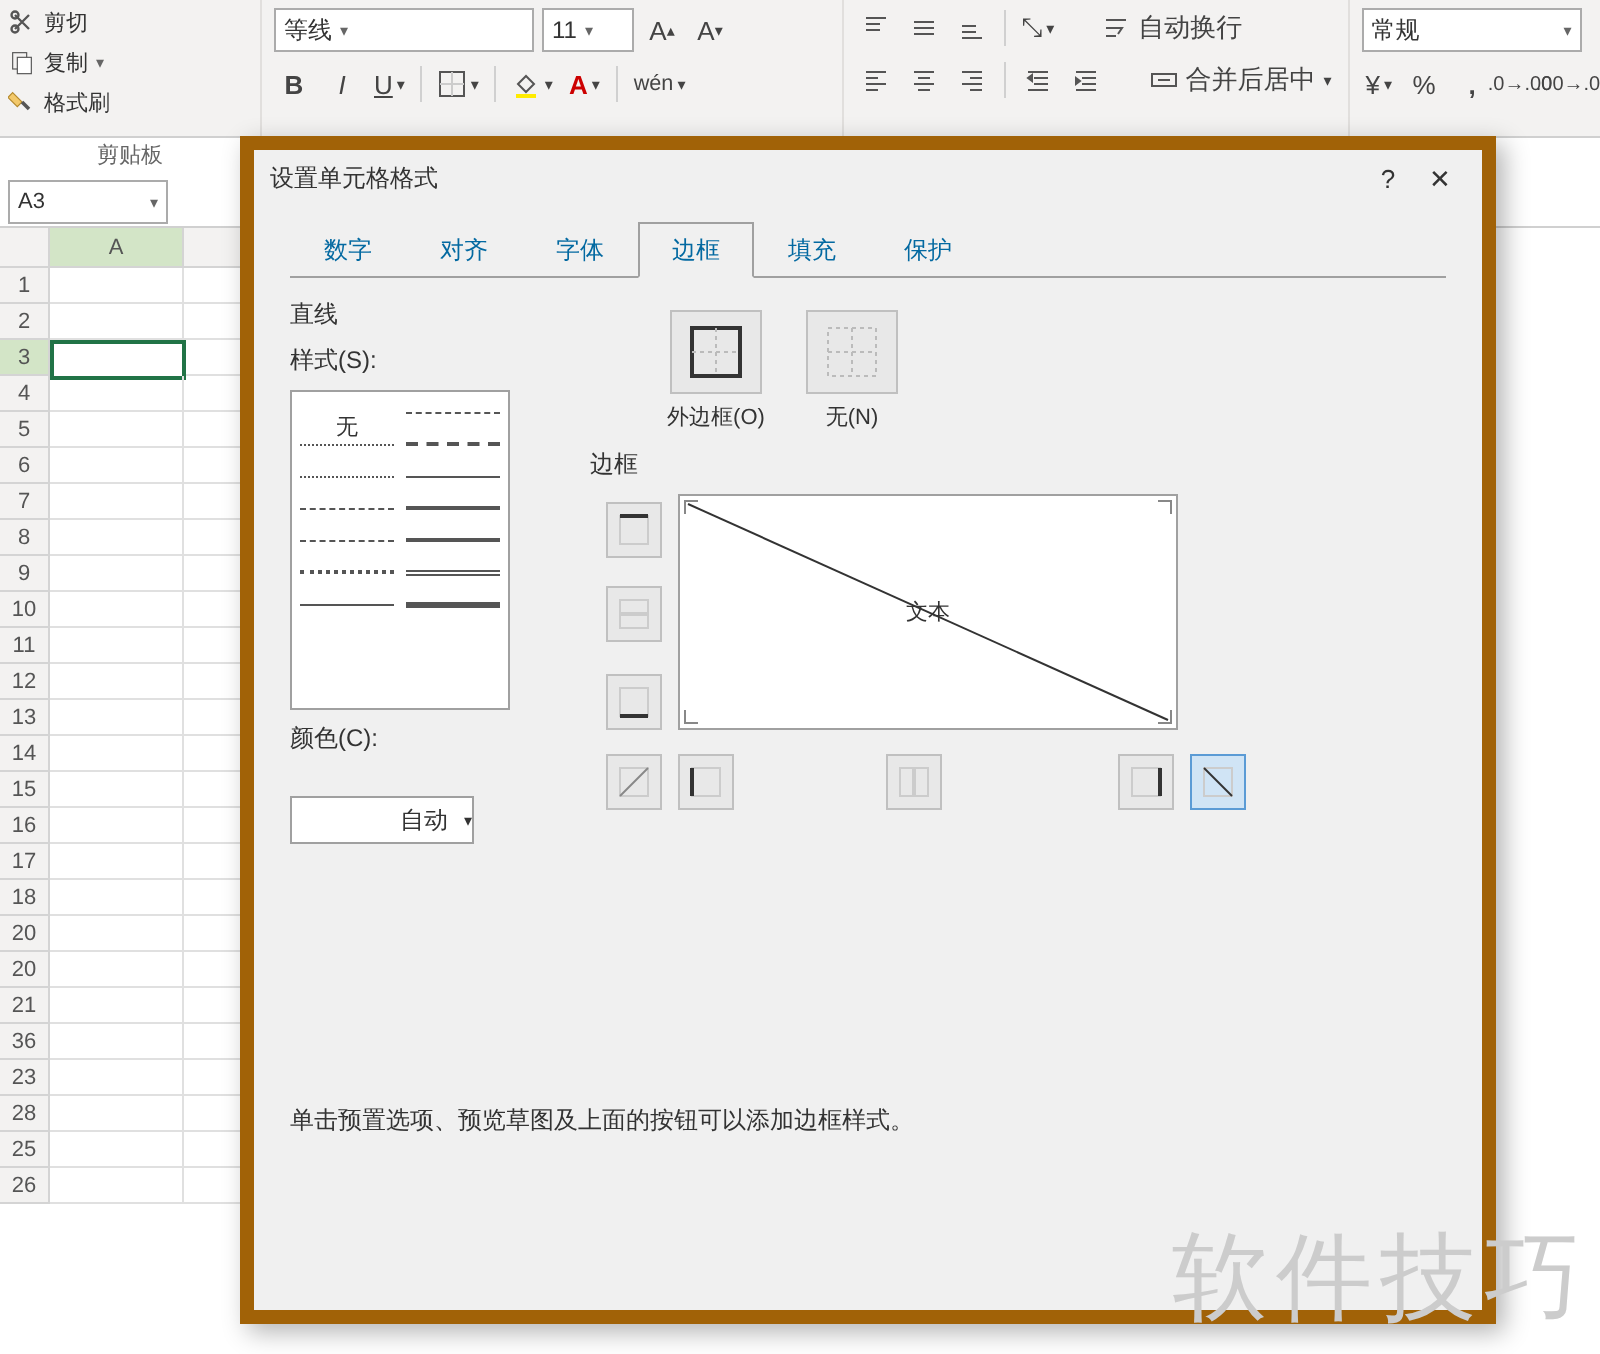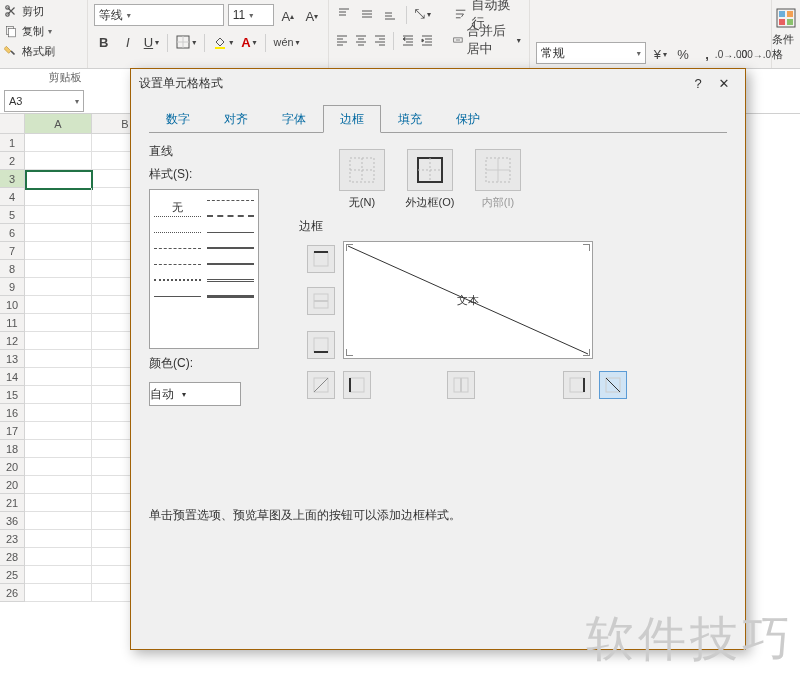--- a/index.html
+++ b/index.html
@@ -5,44 +5,44 @@
 html,body{margin:0;padding:0;font-family:"Microsoft YaHei","Segoe UI",sans-serif;font-size:12px;color:#333;background:#fff;width:800px;height:677px;overflow:hidden}
 .ribbon{background:#f3f2f1;height:68px;display:flex;border-bottom:1px solid #d0d0d0}
 .clip-grp{width:130px;border-right:1px solid #e1dfdd;display:flex;flex-direction:column}
 .clip-top{display:flex;flex:1}
 .clip-paste{width:45px;display:flex;flex-direction:column;align-items:center;justify-content:center;gap:2px}
 .clip-paste svg{width:28px;height:28px}
 .clip-side{flex:1;display:flex;flex-direction:column;gap:2px;padding:2px 4px}
 .clip-side div{display:flex;align-items:center;gap:4px;height:18px;white-space:nowrap;font-size:11px}
 .grp-label{font-size:11px;color:#666;text-align:center;padding:2px 0}
 .font-grp{flex:1;padding:4px 6px;display:flex;flex-direction:column;gap:6px}
-.font-row{display:flex;align-items:flex-end;gap:4px}
+.font-row{display:flex;align-items:center;gap:4px}
 .combo{display:flex;align-items:center;border:1px solid #ababab;background:#fff;height:20px;padding:0 4px;font-size:12px}
 .combo .arrow{margin-left:4px;color:#666;font-size:8px}
 .ico-btn{width:20px;height:20px;display:flex;align-items:center;justify-content:center;color:#444;font-size:13px}
 .ico-btn.wide{width:auto;padding:0 2px;gap:2px}
 .sep{width:1px;height:18px;background:#d0d0d0;margin:0 2px}
 .align-grp{padding:4px 6px;display:flex;flex-direction:column;gap:6px;border-left:1px solid #e1dfdd}
-.num-grp{padding:4px 6px;display:flex;flex-direction:row;gap:6px;border-left:1px solid #e1dfdd}
+.num-grp{padding:4px 6px;display:flex;flex-direction:column;gap:6px;border-left:1px solid #e1dfdd}
 .right-btn{width:42px;border-left:1px solid #e1dfdd;display:flex;flex-direction:column;align-items:center;justify-content:center;gap:2px;font-size:11px}
 .namebox-row{height:24px;display:flex;align-items:center;border-bottom:1px solid #d0d0d0;margin-top:20px}
 .namebox{width:70px;height:20px;border:1px solid #ababab;margin:0 4px;padding:0 4px;font-size:11px;display:flex;align-items:center}
 .sheet{position:relative}
 .col-hdrs{display:flex;height:20px}
 .corner{width:24px;border-right:1px solid #d4d4d4;border-bottom:1px solid #d4d4d4;background:#f3f2f1}
 .col-h{width:66px;border-right:1px solid #d4d4d4;border-bottom:1px solid #d4d4d4;background:#f3f2f1;text-align:center;font-size:11px;line-height:20px;color:#555}
 .col-h.sel{background:#d3e5c7}
 .rows{}
 .row{display:flex;height:18px}
 .row-h{width:24px;border-right:1px solid #d4d4d4;border-bottom:1px solid #d4d4d4;background:#f3f2f1;text-align:center;font-size:11px;line-height:18px;color:#555}
 .row-h.sel{background:#d3e5c7}
 .cell{width:66px;border-right:1px solid #e0e0e0;border-bottom:1px solid #e0e0e0}
 .cell.active{border:2px solid #217346;width:64px;height:16px}
 
-.dlg{position:absolute;left:130px;top:68px;width:614px;height:580px;background:#f0f0f0;border:1px solid #a16207;box-shadow:4px 4px 12px rgba(0,0,0,.3)}
+.dlg{position:absolute;left:120px;top:68px;width:614px;height:580px;background:#f0f0f0;border:7px solid #a16207;box-shadow:4px 4px 12px rgba(0,0,0,.3)}
 .titlebar{height:28px;display:flex;align-items:center;padding:0 8px;font-size:12px}
 .titlebar .sp{flex:1}
 .titlebar .tbtn{width:26px;height:22px;display:flex;align-items:center;justify-content:center;font-size:13px}
 .tabs{display:flex;height:28px;padding:0 18px;margin-top:8px}
 .tab{padding:0 16px;line-height:26px;font-size:12px;color:#0369a1;border:1px solid transparent}
 .tab.active{background:#f0f0f0;border:1px solid #a0a0a0;border-bottom:1px solid #f0f0f0;position:relative;z-index:2}
 .tab-line{border-top:1px solid #a0a0a0;margin:0 18px;margin-top:-1px}
 .dlg-body{display:flex;padding:10px 18px;gap:18px}
 .left-col{width:132px}
 .fs-label{font-size:12px;margin-bottom:6px}
@@ -53,34 +53,34 @@
 .ls-none{border:none;text-align:center;font-size:11px}
 .ls1{border-top:1px dotted #555}
 .ls2{border-top:1px dashed #555}
 .ls3{border-top:2px dotted #555}
 .ls4{border-top:1px dashed #555}
 .ls5{border-top:1px solid #555}
 .ls6{border-top:2px solid #555}
 .ls7{border-top:3px double #555}
 .ls8{border-top:2px dashed #555}
 .ls9{border-top:3px solid #555}
-.color-combo{display:flex;align-items:center;border:1px solid #a0a0a0;background:#fff;height:22px;width:90px;justify-content:flex-start;margin-top:10px}
+.color-combo{display:flex;align-items:center;border:1px solid #a0a0a0;background:#fff;height:22px;width:90px;justify-content:flex-end;margin-top:20px}
 .right-col{flex:1}
 .preset-row{display:flex;gap:18px;margin:6px 0 4px 38px}
 .preset{width:50px;display:flex;flex-direction:column;align-items:center;gap:4px}
 .preset .pbox{width:44px;height:40px;border:1px solid #c0c0c0;background:#e8e8e8;display:flex;align-items:center;justify-content:center}
 .preset .pbox svg{width:28px;height:28px}
 .preset .plbl{font-size:11px}
 .border-area{position:relative;margin-top:4px}
 .side-btn{width:26px;height:26px;border:1px solid #c0c0c0;background:#e8e8e8;display:flex;align-items:center;justify-content:center;position:absolute}
 .side-btn svg{width:18px;height:18px}
 .preview{position:absolute;left:44px;top:0;width:248px;height:116px;border:1px solid #a0a0a0;background:#fff}
 .preview-text{position:absolute;left:50%;top:50%;transform:translate(-50%,-50%);font-size:11px;color:#333}
 .corner-tick{position:absolute;width:6px;height:6px}
-.hint{font-size:12px;margin-top:91px;padding:0 18px}
+.hint{font-size:12px;margin-top:120px;padding:0 18px}
 .watermark{position:absolute;right:6px;bottom:6px;font-size:48px;color:#ccc;font-weight:300;letter-spacing:4px;pointer-events:none}
 .u{text-decoration:underline}
 </style>
 </head>
 <body>
 
 <div class="ribbon">
   <div class="clip-grp">
     <div class="clip-top">
       <div class="clip-side">
@@ -236,30 +236,20 @@
     <div class="font-row">
       <div class="ico-btn wide">¥<span style="font-size:8px">▾</span></div>
       <div class="ico-btn">%</div>
       <div class="ico-btn">
           <b>,</b>
         </div>
       <div class="ico-btn" style="font-size:10px">.0→.00</div>
       <div class="ico-btn" style="font-size:10px">.00→.0</div>
     </div>
   </div>
-  <div class="right-btn">
-    <svg width="24" height="24" viewBox="0 0 24 24">
-        <rect x="3" y="3" width="18" height="18" fill="none" stroke="#555"></rect>
-        <rect x="5" y="5" width="6" height="6" fill="#6caed8"></rect>
-        <rect x="13" y="5" width="6" height="6" fill="#f2a154"></rect>
-        <rect x="5" y="13" width="6" height="6" fill="#e86060"></rect>
-        <rect x="13" y="13" width="6" height="6" fill="#8ac26d"></rect>
-      </svg>
-    <span>条件格</span>
-  </div>
 </div>
 
 <div class="grp-label" style="position:absolute;left:0;top:68px;width:130px">剪贴板</div>
 
 <div class="namebox-row">
   <div class="namebox">
       <span>A3</span>
       <span style="margin-left:auto;font-size:8px;color:#666">▾</span>
     </div>
 </div>
@@ -482,47 +472,38 @@
           </div>
       </div>
       <div class="sub-label"><span>颜色(C):</span></div>
       <div class="color-combo">
           <span>自动</span>
           <span style="margin-left:8px;font-size:8px">▾</span>
         </div>
     </div>
     <div class="right-col">
       <div class="preset-row">
+        <div class="preset">
+          <div class="pbox">
+              <svg viewBox="0 0 28 28">
+                <rect x="2" y="2" width="24" height="24" fill="none" stroke="#333" stroke-width="2"></rect>
+                <path d="M14 2v24M2 14h24" stroke="#bbb" stroke-dasharray="2 2"></path>
+              </svg>
+            </div>
+          <div class="plbl"><span>外边框(O)</span></div>
+        </div>
         <div class="preset">
           <div class="pbox">
               <svg viewBox="0 0 28 28">
                 <rect x="2" y="2" width="24" height="24" fill="none" stroke="#bbb" stroke-dasharray="2 2"></rect>
                 <path d="M14 2v24M2 14h24" stroke="#bbb" stroke-dasharray="2 2"></path>
               </svg>
             </div>
           <div class="plbl"><span>无(N)</span></div>
         </div>
-        <div class="preset">
-          <div class="pbox">
-              <svg viewBox="0 0 28 28">
-                <rect x="2" y="2" width="24" height="24" fill="none" stroke="#333" stroke-width="2"></rect>
-                <path d="M14 2v24M2 14h24" stroke="#bbb" stroke-dasharray="2 2"></path>
-              </svg>
-            </div>
-          <div class="plbl"><span>外边框(O)</span></div>
-        </div>
-        <div class="preset">
-          <div class="pbox">
-              <svg viewBox="0 0 28 28">
-                <rect x="2" y="2" width="24" height="24" fill="none" stroke="#bbb" stroke-dasharray="2 2"></rect>
-                <path d="M14 2v24M2 14h24" stroke="#ccc"></path>
-              </svg>
-            </div>
-          <div class="plbl" style="color:#999"><span>内部(I)</span></div>
-        </div>
       </div>
       <div class="fs-label" style="margin-top:8px">边框</div>
       <div class="border-area" style="height:160px">
         <div class="side-btn" style="left:8px;top:4px">
             <svg viewBox="0 0 18 18">
               <rect x="2" y="2" width="14" height="14" fill="none" stroke="#ccc"></rect>
               <path d="M2 2h14" stroke="#333" stroke-width="2"></path>
             </svg>
           </div>
         <div class="side-btn" style="left:8px;top:46px">

